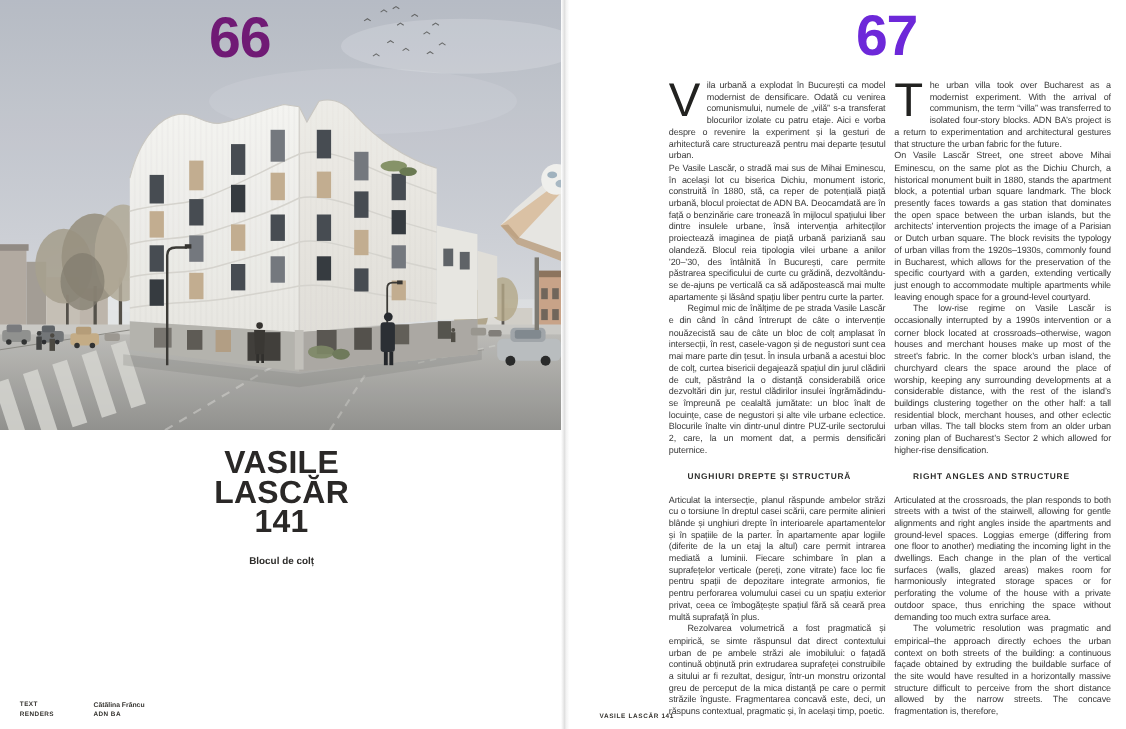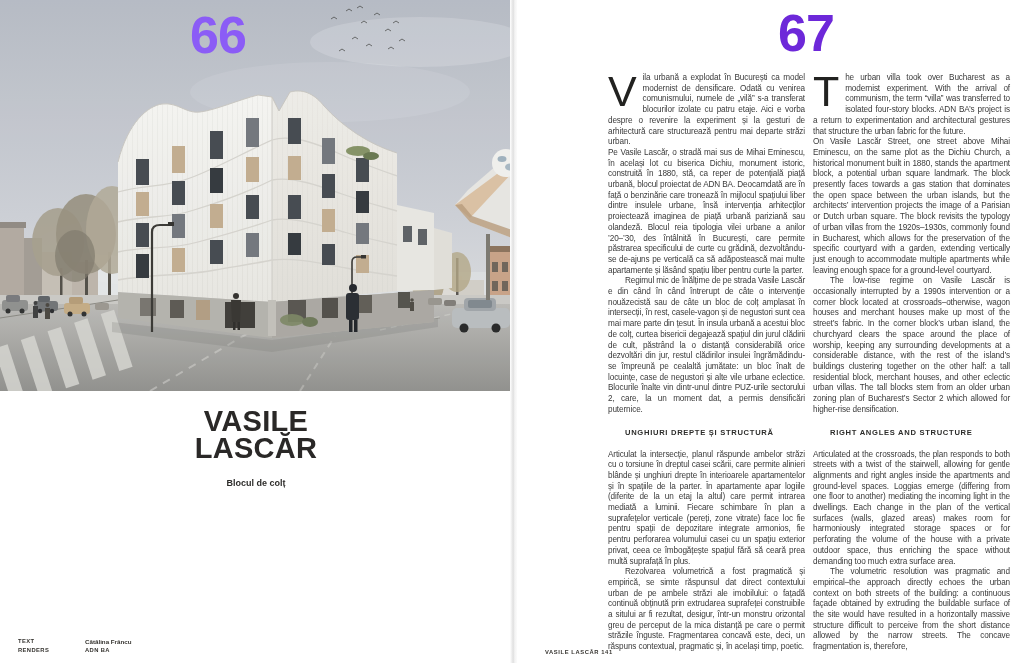--- a/index.html
+++ b/index.html
@@ -4,21 +4,21 @@
 <style>
   html,body{margin:0;padding:0;background:#ffffff;}
   body{width:1024px;height:663px;overflow:hidden;font-family:"Liberation Sans",sans-serif;}
   .spread{position:relative;width:1024px;height:663px;background:#ffffff;}
 
   
   .page-left{position:absolute;left:0;top:0;width:512px;height:663px;background:#ffffff;}
   .photo{position:absolute;left:0;top:0;width:510px;height:391px;margin:0;}
   .photo svg{display:block;}
   .pagenum{font-weight:600;font-size:52px;letter-spacing:-1px;line-height:1;}
-  .pagenum-left{position:absolute;top:9px;left:218px;transform:translateX(-50%);color:#8b5cf6;}
+  .pagenum-left{position:absolute;top:9px;left:218px;transform:translateX(-50%);color:#701a75;}
   .pagenum-right{position:absolute;top:7px;left:289px;transform:translateX(-50%);color:#6d28d9;}
   .title-block{position:absolute;left:0;top:404px;width:512px;text-align:center;color:#2a2827;}
   .title-line{display:block;font-size:29px;line-height:27px;font-weight:700;letter-spacing:.3px;}
   .subtitle{font-size:9px;font-weight:700;line-height:12.5px;color:#2e2d2b;}
   .subtitle-wrap{margin-top:15px;}
   .footer-left{position:absolute;left:18px;bottom:8px;display:flex;color:#35332f;}
   .f-col{display:flex;flex-direction:column;}
   .f-col.labels{width:67px;}
   .f-small{font-size:5.8px;line-height:9px;font-weight:700;letter-spacing:.4px;text-transform:uppercase;}
   .f-name{font-size:6.2px;line-height:9px;font-weight:700;}
@@ -321,20 +321,21 @@
         <rect x="0" y="0" width="510" height="391" fill="#ccd1d8" opacity="0.05"></rect>
       </svg>
     </figure>
 
     <div class="pagenum pagenum-left">66</div>
 
     <div class="title-block">
       <h1 style="margin:4px;font-size:inherit;font-weight:inherit;">
         <span class="title-line">VASILE</span>
         <span class="title-line">LASCĂR</span>
+        <span class="title-line">141</span>
       </h1>
       <div class="subtitle-wrap">
         <div class="subtitle">Blocul de colț</div>
       </div>
     </div>
 
     <footer class="footer-left">
       <div class="f-col labels">
         <span class="f-small">TEXT</span>
         <span class="f-small">RENDERS</span>
@@ -348,21 +349,21 @@
 
   <div class="fold"></div>
   <div class="edge-right"></div>
 
   <section class="page-right">
 
     <div class="pagenum pagenum-right">67</div>
 
     <article class="col col-ro" lang="ro">
       <p>
-        <span class="dropcap">V</span><span>ila urbană a explodat în București ca model modernist de densificare. Odată cu venirea comunismului, numele de „vilă” s-a transferat blocurilor izolate cu patru etaje. Aici e vorba despre o revenire la experiment și la gesturi de arhitectură care structurează pentru mai departe străzi urban.</span>
+        <span class="dropcap">V</span><span>ila urbană a explodat în București ca model modernist de densificare. Odată cu venirea comunismului, numele de „vilă” s-a transferat blocurilor izolate cu patru etaje. Aici e vorba despre o revenire la experiment și la gesturi de arhitectură care structurează pentru mai departe țesutul urban.</span>
       </p>
       <p class="p-gap">Pe Vasile Lascăr, o stradă mai sus de Mihai Eminescu, în același lot cu biserica Dichiu, monument istoric, construită în 1880, stă, ca reper de potențială piață urbană, blocul proiectat de ADN BA. Deocamdată are în față o benzinărie care tronează în mijlocul spațiului liber dintre insulele urbane, însă intervenția arhitecților proiectează imaginea de piață urbană pariziană sau olandeză. Blocul reia tipologia vilei urbane a anilor ’20–’30, des întâlnită în București, care permite păstrarea specificului de curte cu grădină, dezvoltându-se de-ajuns pe verticală ca să adăpostească mai multe apartamente și lăsând spațiu liber pentru curte la parter.</p>
       <p class="p-indent">Regimul mic de înălțime de pe strada Vasile Lascăr e din când în când întrerupt de câte o intervenție nouăzecistă sau de câte un bloc de colț amplasat în intersecții, în rest, casele-vagon și de negustori sunt cea mai mare parte din țesut. În insula urbană a acestui bloc de colț, curtea bisericii degajează spațiul din jurul clădirii de cult, păstrând la o distanță considerabilă orice dezvoltări din jur, restul clădirilor insulei îngrămădindu-se împreună pe cealaltă jumătate: un bloc înalt de locuințe, case de negustori și alte vile urbane eclectice. Blocurile înalte vin dintr-unul dintre PUZ-urile sectorului 2, care, la un moment dat, a permis densificări puternice.</p>
       <h3 class="subhead">UNGHIURI DREPTE ȘI STRUCTURĂ</h3>
       <p>Articulat la intersecție, planul răspunde ambelor străzi cu o torsiune în dreptul casei scării, care permite alinieri blânde și unghiuri drepte în interioarele apartamentelor și în spațiile de la parter. În apartamente apar logiile (diferite de la un etaj la altul) care permit intrarea mediată a luminii. Fiecare schimbare în plan a suprafețelor verticale (pereți, zone vitrate) face loc fie pentru spații de depozitare integrate armonios, fie pentru perforarea volumului casei cu un spațiu exterior privat, ceea ce îmbogățește spațiul fără să ceară prea multă suprafață în plus.</p>
       <p class="p-indent">Rezolvarea volumetrică a fost pragmatică și empirică, se simte răspunsul dat direct contextului urban de pe ambele străzi ale imobilului: o fațadă continuă obținută prin extrudarea suprafeței construibile a sitului ar fi rezultat, desigur, într-un monstru orizontal greu de perceput de la mica distanță pe care o permit străzile înguste. Fragmentarea concavă este, deci, un răspuns contextual, pragmatic și, în același timp, poetic.</p>
     </article>
 
     <article class="col col-en" lang="en">
       <p>

